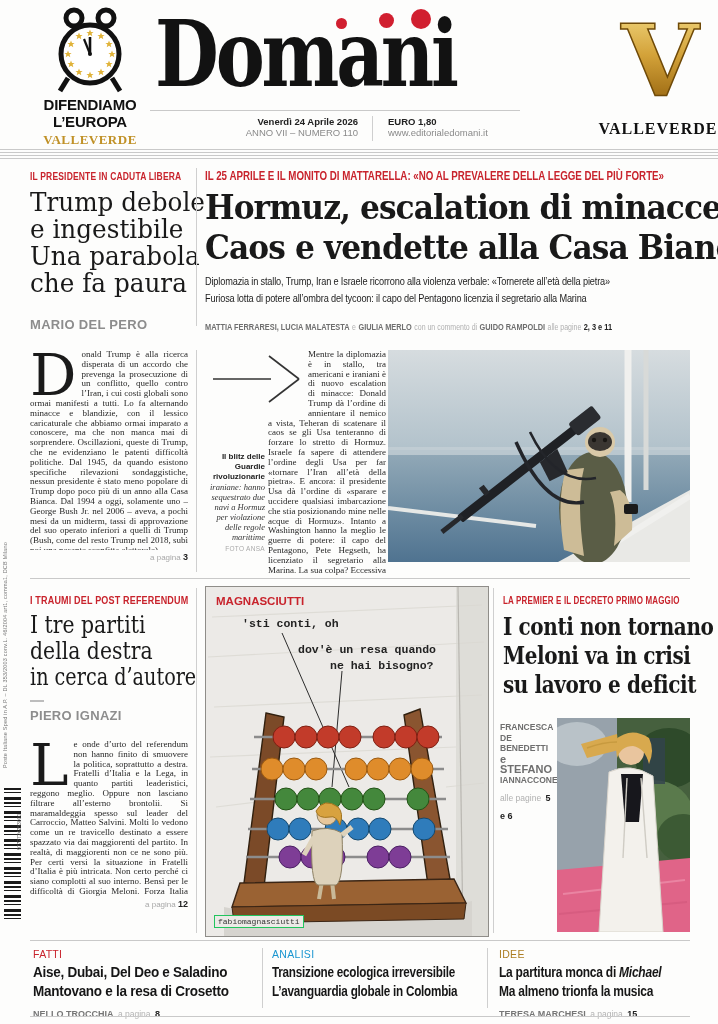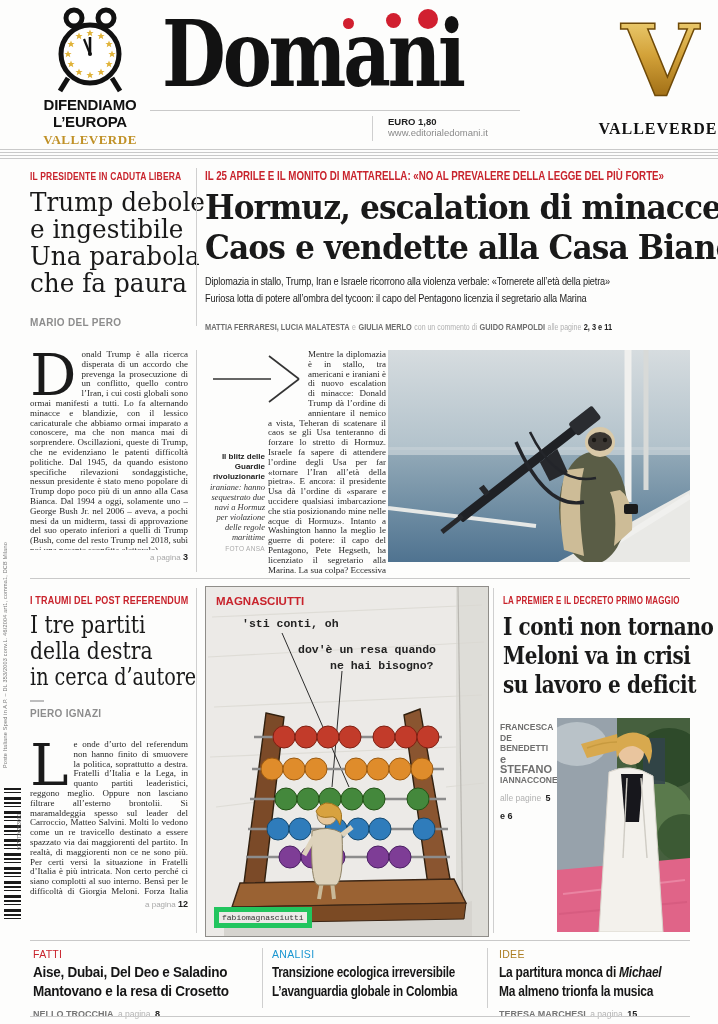--- a/index.html
+++ b/index.html
@@ -17,42 +17,42 @@
                text-align:center;letter-spacing:.5px;}
   .dl-b{font-weight:bold;font-size:9.5px;color:#222;}
   .dl-g{font-size:9.5px;color:#8a8a8a;}
   .vword{font-family:"Liberation Serif",serif;font-weight:bold;font-size:16px;letter-spacing:1px;color:#111;text-align:center;}
   .hairline{position:absolute;left:0;width:718px;height:1px;background:#c9c9c9;}
   
   .k{font-weight:800;font-size:10px;letter-spacing:.2px;color:#c8232c;}
   .kbig{font-weight:800;font-size:12.5px;color:#c8232c;}
   .hl-serif{font-family:"DejaVu Serif",serif;color:#191919;}
   .t-line{display:block;}
-  .by{font-weight:bold;font-size:10px;color:#8d8d8d;letter-spacing:.3px;}
+  .by{font-weight:bold;font-size:13px;color:#8d8d8d;letter-spacing:.3px;}
   .dek{font-size:11.5px;letter-spacing:-0.2px;color:#1d1d1d;line-height:17px;}
   .bl span{margin-right:3px;}
   .b-dark{font-weight:bold;color:#6e6e6e;font-size:9px;}
   .b-light{color:#b0b0b0;font-size:8.5px;}
   .b-page{font-weight:bold;color:#222;font-size:9px;}
   
   .body{font-family:"Liberation Serif",serif;font-size:9px;line-height:9.8px;color:#272727;
         text-align:justify;overflow:hidden;}
   .dcap{float:left;font-family:"DejaVu Serif",serif;font-size:58px;line-height:46px;
         padding:2px 5px 0 0;color:#1a1a1a;}
   .pageref{font-size:8px;color:#a8a8a8;text-align:right;}
   .pageref .pn{font-weight:bold;color:#222;font-size:9px;font-family:"Liberation Sans",sans-serif;}
   .cap-b{font-weight:bold;font-size:8px;line-height:10px;color:#222;}
   .cap-i{font-family:"Liberation Serif",serif;font-style:italic;font-size:8.5px;line-height:10px;color:#333;}
   .credit{font-size:6.5px;color:#aaa;letter-spacing:.3px;}
   .vdiv{position:absolute;width:1px;background:#cfcfcf;}
   .hdiv{position:absolute;height:1px;background:#c9c9c9;}
   
   #cartoon-box{border:1px solid #8f8d89;background:#f0abfc;overflow:hidden;}
   .bubble{font-family:"Liberation Mono",monospace;font-weight:bold;font-size:11.5px;color:#222;}
-  .sig{font-family:"Liberation Mono",monospace;font-size:8px;color:#333;border:5px solid #22c55e;
+  .sig{font-family:"Liberation Mono",monospace;font-size:8px;color:#333;border:1px solid #22c55e;
        background:#eceae7;padding:1px 3px;}
   
   .bt-title{font-weight:bold;font-size:15px;line-height:19px;letter-spacing:-0.3px;color:#161616;}
   .bt-by-name{font-weight:bold;font-size:9px;color:#767676;}
   .bt-by-lt{font-size:8.5px;color:#b3b3b3;}
   .bt-by-pg{font-weight:bold;font-size:9px;color:#222;}
   .lbl{font-weight:400;font-size:10.5px;letter-spacing:.3px;}
   
   #postal{position:absolute;left:2px;top:468px;height:300px;width:12px;
           writing-mode:vertical-rl;transform:rotate(180deg);
@@ -93,28 +93,32 @@
       </g>
       <line x1="37" y1="48" x2="37" y2="31" stroke="#111" stroke-width="2.6"></line>
       <line x1="37" y1="48" x2="31" y2="33" stroke="#111" stroke-width="2.2"></line>
       <circle cx="37" cy="48" r="2" fill="#111"></circle>
     </svg>
     <div class="promo-line abs" style="left:0;top:92px;width:112px;">DIFENDIAMO</div>
     <div class="promo-line abs" style="left:0;top:109px;width:112px;">L’EUROPA</div>
     <div class="promo-brand abs" style="left:0;top:128px;width:112px;">VALLEVERDE</div>
   </div>
 
-  <div class="abs" style="left:162px;top:6px;width:290px;height:100px;text-align:right;">
+  <div class="abs" style="left:155px;top:6px;width:290px;height:100px;text-align:right;">
     <span class="logo sx" style="transform:scaleX(.8);">Domani</span>
     <span class="dot" style="left:181px;top:12px;width:11px;height:11px;"></span>
     <span class="dot" style="left:224px;top:7px;width:15px;height:15px;"></span>
     <span class="dot" style="left:256px;top:3px;width:20px;height:20px;"></span>
   </div>
 
   <div class="hdiv" style="left:150px;top:110px;width:370px;"></div>
+  <div class="abs" style="left:150px;top:116px;width:208px;text-align:right;">
+    <div class="dl-b">Venerdì 24 Aprile 2026</div>
+    <div class="dl-g">ANNO VII – NUMERO 110</div>
+  </div>
   <div class="vdiv" style="left:372px;top:116px;height:25px;"></div>
   <div class="abs" style="left:388px;top:116px;width:160px;">
     <div class="dl-b">EURO 1,80</div>
     <div class="dl-g">www.editorialedomani.it</div>
   </div>
 
   <div class="abs" style="left:604px;top:8px;width:108px;height:140px;">
     <svg class="abs" style="left:12px;top:2px;" width="86" height="100" viewBox="0 0 86 100">
       <defs>
         <linearGradient id="gold" x1="0" y1="0" x2="0" y2="1">

